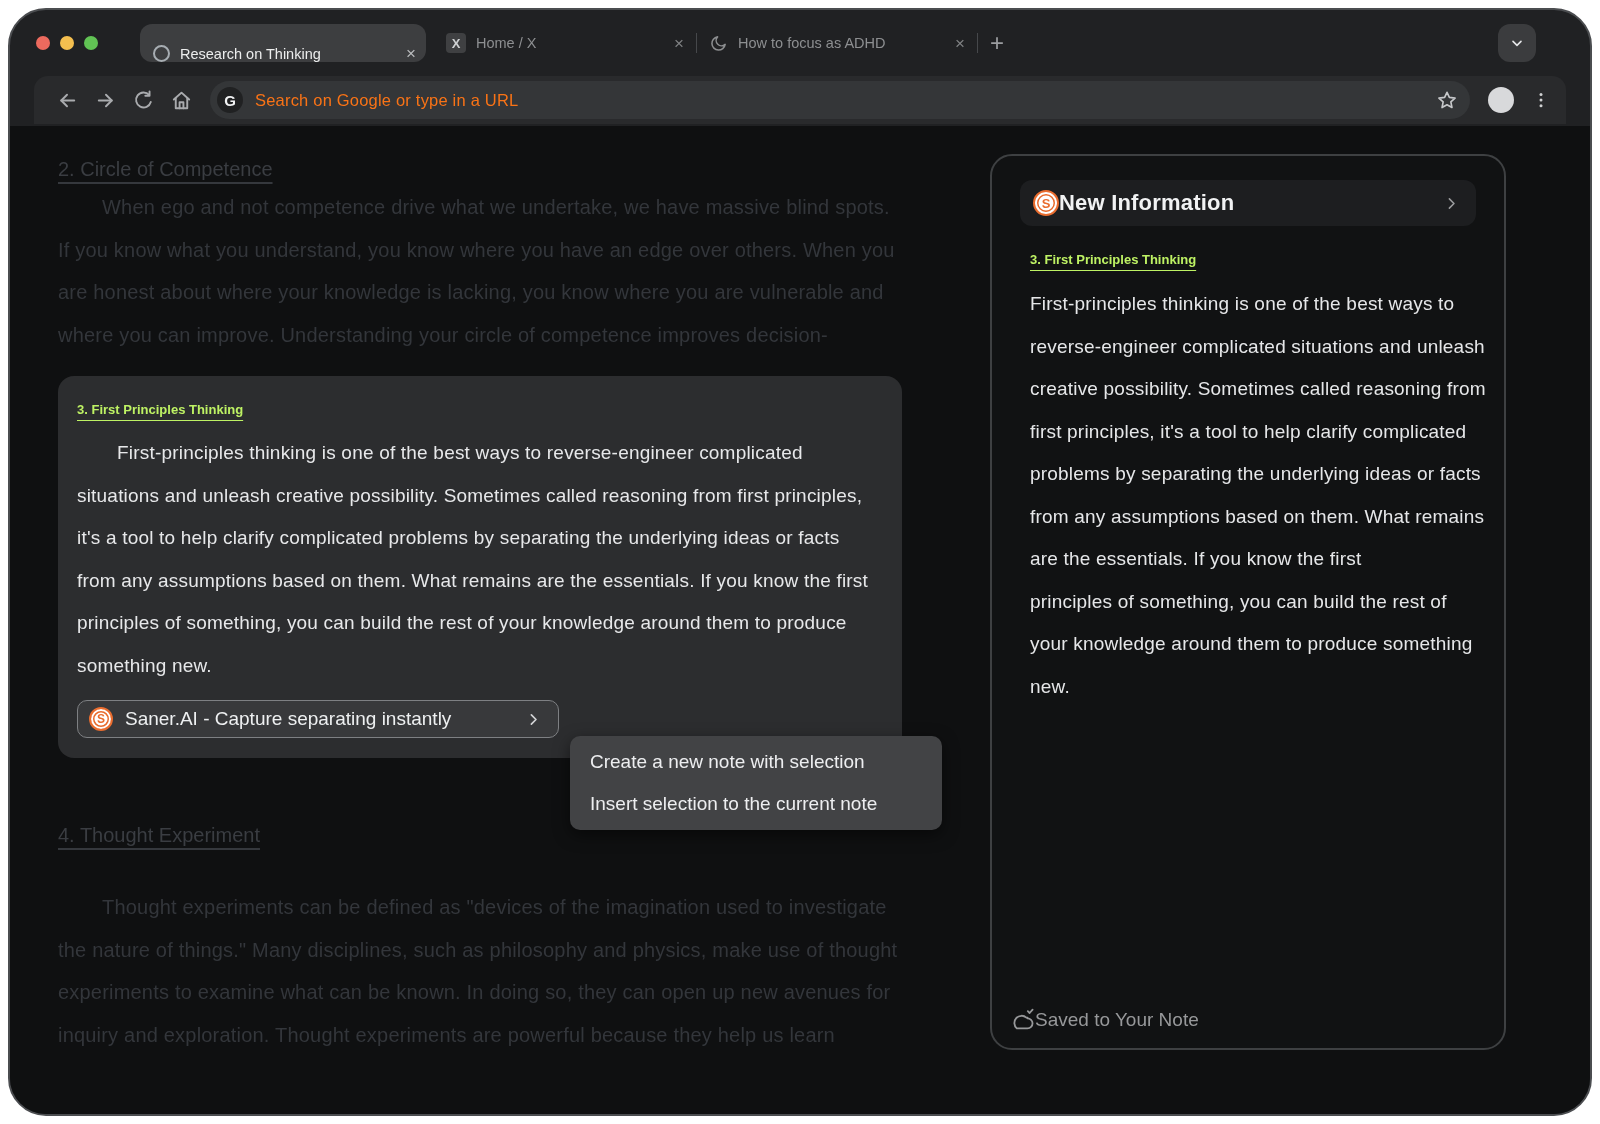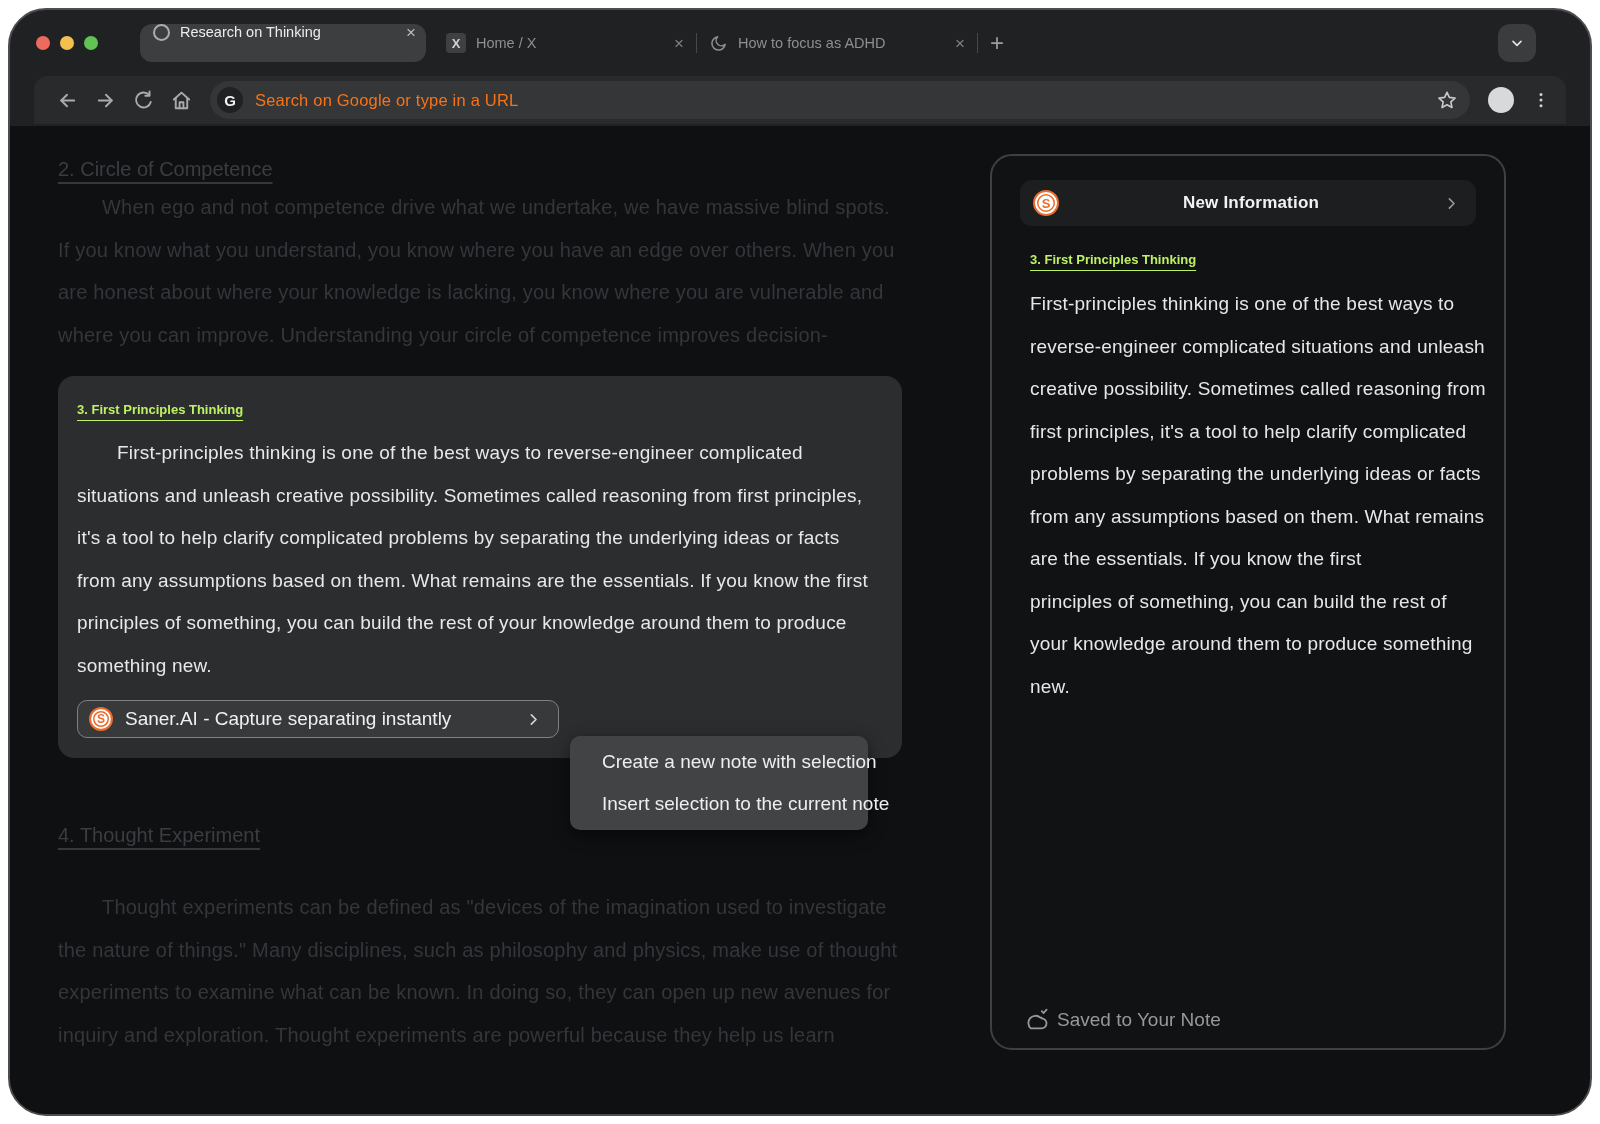--- a/index.html
+++ b/index.html
@@ -7,21 +7,21 @@
 
   .window { position:absolute; left:8px; top:8px; width:1584px; height:1108px;
     background:#202123; border:2px solid #4b4d50; border-radius:38px; overflow:hidden; }
 
   
   .tabstrip { height:66px; display:flex; align-items:center; padding-left:26px; position:relative; }
   .traffic { display:flex; gap:10px; margin-right:42px; }
   .light { width:14px; height:14px; border-radius:50%; }
 
   .tab-active { width:286px; height:38px; background:#3d3e40; border-radius:12px;
-    display:flex; align-items:flex-start; gap:10px; padding:0 10px 0 13px; }
+    display:flex; align-items:flex-end; gap:10px; padding:0 10px 0 13px; }
   .tab-active .tab-label { flex:1; color:#eceded; font-size:14.5px; white-space:nowrap; overflow:hidden; }
   .tab-close { color:#b9bbbd; font-size:17px; line-height:1; cursor:default; }
 
   .tab { height:38px; display:flex; align-items:center; gap:10px; padding:0 12px; }
   .tab .tab-label { flex:1; color:#8d8f91; font-size:14.5px; white-space:nowrap; overflow:hidden; }
   .tab .tab-close { color:#7f8183; }
   .tab2 { width:262px; margin-left:8px; }
   .tab3 { width:280px; }
   .tab-divider { width:1px; height:20px; background:#46484b; }
 
@@ -66,34 +66,34 @@
     border-radius:10px; background:#38393b; display:flex; align-items:center; gap:12px; padding:0 16px 0 11px; }
   .capture-label { color:#eef0f1; font-size:19px; white-space:nowrap; }
 
   .s-logo { border-radius:50%; background:#ffffff; border:2px solid #e96c2e;
     box-shadow: inset 0 0 0 2px #ffffff, inset 0 0 0 3.5px #e96c2e;
     display:flex; align-items:center; justify-content:center; color:#e96c2e; font-weight:800; flex:none; }
   .s-24 { width:24px; height:24px; font-size:12px; }
   .s-26 { width:26px; height:26px; font-size:13px; }
 
   
-  .ctx-menu { position:absolute; left:560px; top:610px; width:298px; background:#424345;
-    border-radius:10px; padding:5px 12px; box-shadow:0 5px 16px rgba(0,0,0,.5); }
+  .ctx-menu { position:absolute; left:560px; top:610px; width:372px; background:#424345;
+    border-radius:10px; padding:5px 0; box-shadow:0 5px 16px rgba(0,0,0,.5); }
   .ctx-item { height:42px; line-height:42px; padding:0 20px; color:#edeef0; font-size:19px; white-space:nowrap; }
 
   
   .panel { position:absolute; left:980px; top:28px; width:516px; height:896px;
     border:2px solid #3e4042; border-radius:22px; background:#111213; }
   .panel-header { margin:24px 28px 0 28px; height:46px; background:#1d1e20; border-radius:12px;
     display:flex; align-items:center; padding:0 16px 0 13px; }
-  .panel-header-title { flex:1; text-align:center; color:#f1f2f3; font-size:17px; font-weight:700; letter-spacing:.2px; }
+  .panel-header-title { flex:1; color:#f1f2f3; font-size:22px; font-weight:700; letter-spacing:.2px; }
   .panel-title { display:inline-block; margin:26px 0 0 38px; }
   .panel-body { margin:15px 16px 0 38px; color:#e6e7e9; font-size:19px; line-height:42.5px;
     letter-spacing:.2px; white-space:pre-line; }
-  .panel-status { position:absolute; left:30px; bottom:16px; display:flex; align-items:center; gap:8px;
+  .panel-status { position:absolute; left:16px; bottom:16px; display:flex; align-items:center; gap:0;
     color:#97989a; font-size:19px; }
 
   svg { display:block; }
 </style>
 </head>
 <body>
 
 <div class="window">
 
   <div class="tabstrip">

